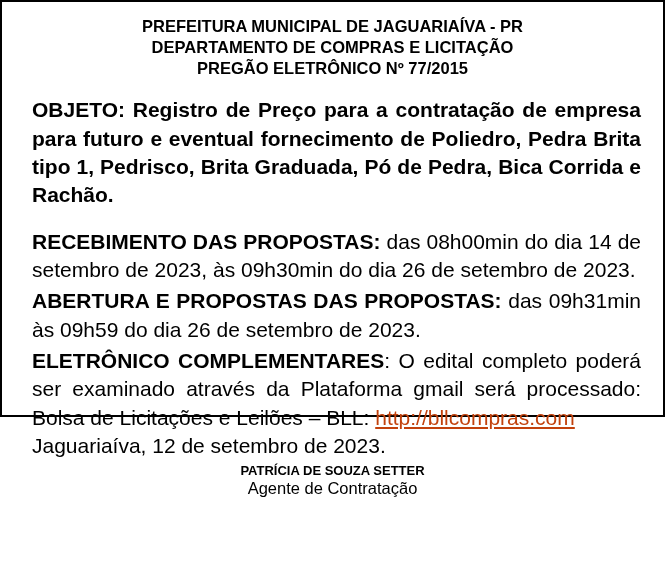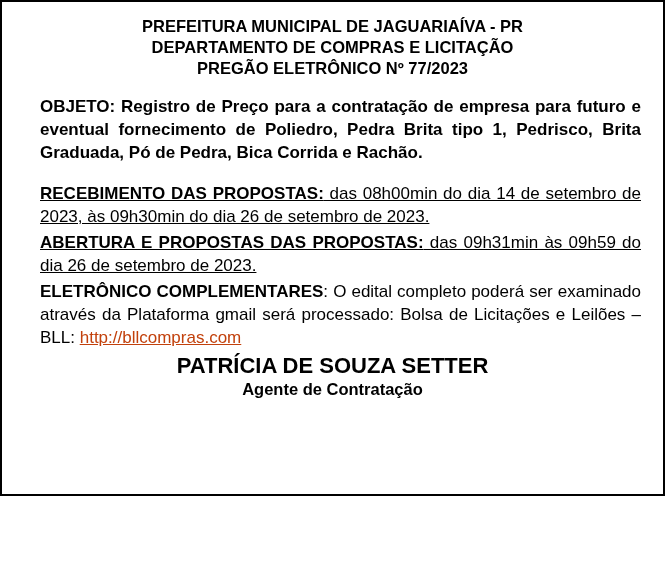--- a/index.html
+++ b/index.html
@@ -10,93 +10,92 @@
     width: 665px;
     height: 565px;
     background: #ffffff;
     font-family: "Liberation Sans", sans-serif;
     color: #000000;
     -webkit-font-smoothing: antialiased;
   }
   .page {
     box-sizing: border-box;
     width: 665px;
-    height: 496px;
+    height: 417px;
     border: 2px solid #000000;
     padding: 14px 22px 10px 22px;
     background: #ffffff;
   }
   .header {
     text-align: center;
     line-height: 1.28;
   }
   .header .line {
     font-size: 16.5px;
   }
   .header .l1 { font-weight: bold; }
   .header .l2 { font-weight: bold; }
   .header .l3 { font-weight: bold; }
   .header .l4 { font-weight: bold; }
 
   .body-block {
     margin-top: 17px;
   }
   p.para {
-    margin: 0 0 0 16px;
-    font-size: 17px;
+    margin: 0 0 0 8px;
+    font-size: 21px;
     line-height: 1.35;
     text-align: justify;
     text-justify: inter-word;
   }
   p.objeto {
     font-weight: bold;
     margin-bottom: 18px;
   }
   .lbl {
     font-weight: bold;
   }
   p.gap {
     margin-bottom: 3px;
-    text-decoration: underline;
   }
   a.link {
     color: #c2410c;
     text-decoration: underline;
   }
   .center {
     text-align: center;
   }
   .sig-name {
     text-align: center;
-    font-size: 22px;
+    font-size: 13px;
     font-weight: bold;
     margin-top: 3px;
   }
   .sig-role {
     text-align: center;
     font-size: 16.5px;
-    font-weight: bold;
+    font-weight: normal;
     margin-top: 1px;
   }
   .maiores {
     margin-top: 0px;
   }
   .cityline {
     margin-top: 2px;
   }
 </style>
 </head>
 <body>
 
 <div class="page">
 
   <div class="header">
     <div class="line l1">PREFEITURA MUNICIPAL DE JAGUARIAÍVA - PR</div>
     <div class="line l2">DEPARTAMENTO DE COMPRAS E LICITAÇÃO</div>
-    <div class="line l4">PREGÃO ELETRÔNICO Nº 77/2023</div>
+    <div class="line l4">PREGÃO ELETRÔNICO Nº 77/2015</div>
   </div>
 
   <div class="body-block">
 
     <p class="para objeto">
       <span class="lbl">OBJETO:</span>
       <span>Registro de Preço para a contratação de empresa para futuro e eventual fornecimento de Poliedro, Pedra Brita tipo 1, Pedrisco, Brita Graduada, Pó de Pedra, Bica Corrida e Rachão.</span>
     </p>
 
     <p class="para gap">
@@ -106,18 +105,19 @@
     <p class="para gap">
       <span class="lbl">ABERTURA E PROPOSTAS DAS PROPOSTAS:</span><span> das 09h31min às 09h59 do dia 26 de setembro de 2023.</span>
     </p>
 
 
     <p class="para">
       <span class="lbl">ELETRÔNICO COMPLEMENTARES</span><span>: O edital completo poderá ser examinado através da Plataforma gmail será processado: Bolsa de Licitações e Leilões – BLL: </span><a class="link" href="#">http://bllcompras.com</a>
     </p>
 
 
+    <p class="para center cityline">Jaguariaíva, 12 de setembro de 2023.</p>
 
     <div class="sig-name">PATRÍCIA DE SOUZA SETTER</div>
     <div class="sig-role">Agente de Contratação</div>
 
   </div>
 </div>
 
 </body></html>

